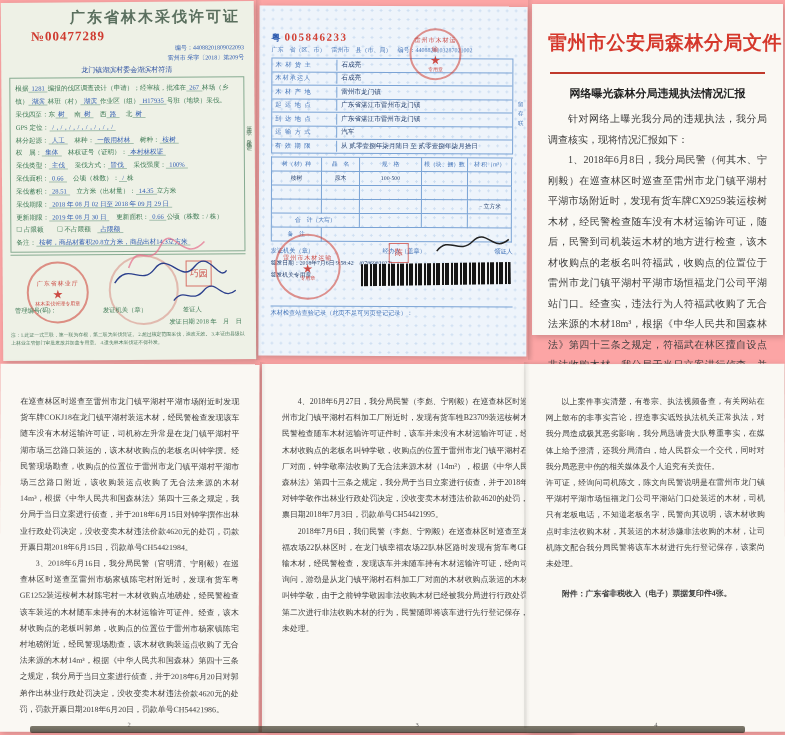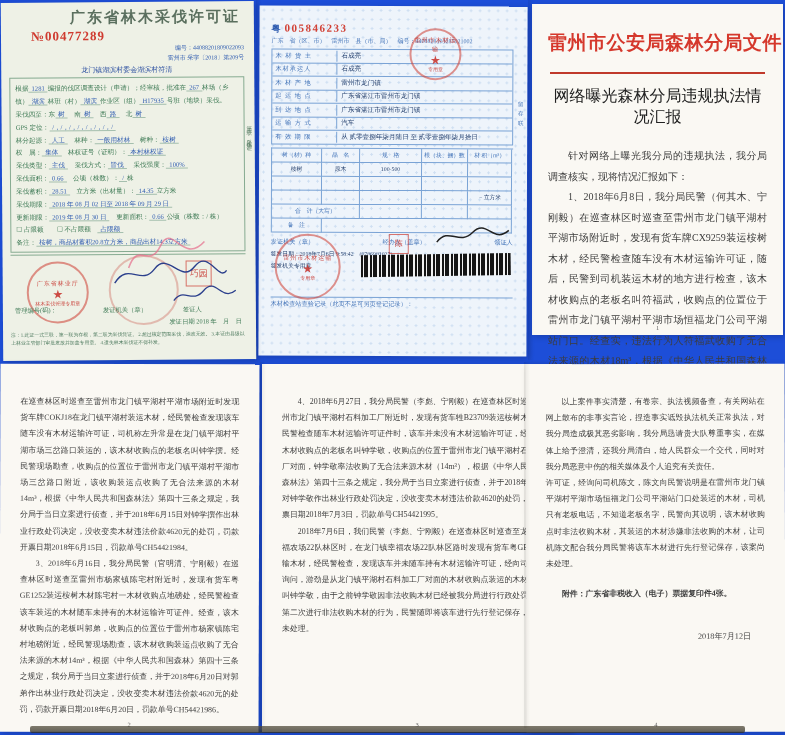--- a/index.html
+++ b/index.html
@@ -1,17 +1,17 @@
 <!DOCTYPE html>
 <html><head>
 <meta charset="utf-8">
 <style>
   html,body{margin:0;padding:0;}
   body{width:785px;height:735px;background:#e9e5dc;font-family:"Liberation Serif","DejaVu Serif",serif;overflow:hidden;}
-  #canvas{position:relative;width:785px;height:735px;background:#1d4ed8;}
+  #canvas{position:relative;width:785px;height:735px;background:#fca5a5;}
   .doc{position:absolute;box-sizing:border-box;}
   
   #permit{left:2px;top:2px;width:253px;height:358px;background:#eef1e6;box-shadow:2px 2px 6px rgba(0,0,0,.18);transform:rotate(-.4deg);padding:6px 10px 4px 8px;}
   #permit .ptitle{font-size:15px;font-weight:bold;letter-spacing:2px;color:#5a6f5e;text-align:right;margin-right:4px;}
   #permit .pserial{font-size:13px;font-weight:bold;color:#cf3b30;letter-spacing:1px;margin:1px 0 0 22px;}
   #permit .hand{color:#2b4fa0;font-size:7px;text-align:center;margin-top:2px;}
   #permit .meta{font-size:6px;color:#2f5cb0;text-align:right;line-height:1.6;}
   .pbox{border:1px solid #86ab91;margin-top:2px;padding:4px 5px 2px 5px;font-size:6.6px;line-height:1.95;color:#3e7a55;}
   .pbox .lab{color:#3e7a55;}
   .pbox .val{color:#2f5cb0;border-bottom:1px solid #a5bfae;padding:0 3px;}
@@ -22,21 +22,21 @@
   .rstamp .star{font-size:12px;line-height:1;}
   .rstamp .st2{font-size:5px;}
   .faintstamp{position:absolute;border:2px solid rgba(200,70,60,.32);border-radius:50%;}
   .sqstamp{position:absolute;border:1.5px solid rgba(205,60,50,.7);color:rgba(198,45,38,.85);display:flex;align-items:center;justify-content:center;font-size:9px;}
   .pnotes{font-size:4.9px;color:#4d7a5e;line-height:1.5;margin-top:2px;}
   .vside{position:absolute;writing-mode:vertical-rl;font-size:5.5px;letter-spacing:2px;}
   #permit .vside{right:1px;top:120px;color:#557a60;}
   
   #transport{left:259px;top:6px;width:268px;height:350px;background:#eef4fb;background-image:radial-gradient(rgba(150,185,225,.35) 1px,transparent 1.2px);background-size:9px 9px;box-shadow:2px 2px 6px rgba(0,0,0,.18);padding:8px 14px 4px 12px;transform:rotate(.2deg);}
   #transport .ttitle{font-size:13px;font-weight:bold;letter-spacing:7px;color:#3a6cb5;text-align:center;margin-top:12px;}
-  #transport .tserial{margin-top:4px;font-family:Liberation Serif, serif;}
+  #transport .tserial{margin-top:13px;font-family:Liberation Serif, serif;}
   #transport .tserial .pref{color:#2f5cb0;font-size:9px;font-weight:bold;}
   #transport .tserial .num{color:#d24236;font-size:11px;font-weight:bold;letter-spacing:1.5px;}
   #transport .prov{font-size:6px;color:#4273b8;margin-top:1px;}
   .ttable{border:1px solid #7aa3d5;margin-top:3px;}
   .trow{display:flex;border-bottom:1px solid #7aa3d5;min-height:12.5px;align-items:center;}
   .trow:last-child{border-bottom:none;}
   .tlab{width:58px;border-right:1px solid #7aa3d5;color:#4273b8;font-size:6.2px;padding:1px 3px;letter-spacing:1px;flex-shrink:0;}
   .tval{color:#25406e;font-size:6.6px;padding:1px 4px;}
   .gtable{display:grid;grid-template-columns:50px 38px 62px 46px 44px;border-left:1px solid #7aa3d5;border-top:1px solid #7aa3d5;margin-top:3px;font-size:5.8px;color:#4273b8;}
   .gcell{border-right:1px solid #7aa3d5;border-bottom:1px solid #7aa3d5;padding:1px 2px;min-height:11px;display:flex;align-items:center;justify-content:center;text-align:center;}
@@ -45,21 +45,21 @@
   #transport .dateline{font-size:5.8px;color:#25406e;margin-top:3px;}
   #transport .barcode{position:absolute;right:2px;top:16px;width:150px;height:22px;background:repeating-linear-gradient(90deg,#151515 0 2px,#f2f2f2 2px 3px,#151515 3px 7px,#f2f2f2 7px 9px);transform:rotate(-1deg);}
   #transport .check{font-size:6.2px;color:#4273b8;border-top:1px solid #7aa3d5;margin-top:26px;padding-top:2px;}
   #transport .tnote{font-size:5px;color:#4f79b5;margin-top:62px;}
   #transport .vside{right:2px;top:90px;color:#4273b8;}
   
   .whitepage{background:#faf8f3;box-shadow:2px 2px 6px rgba(0,0,0,.18);}
   #report{left:532px;top:4px;width:251px;height:331px;padding:26px 16px 6px 16px;}
   #report .org{font-size:19px;font-weight:bold;color:#d5382c;text-align:center;letter-spacing:.5px;white-space:nowrap;}
   .redrule{height:2px;background:#c0392b;margin:16px 2px 12px 2px;}
-  #report .head{font-size:16px;font-weight:normal;color:#222;text-align:center;margin-bottom:18px;}
+  #report .head{font-size:11px;font-weight:bold;color:#222;text-align:center;margin-bottom:8px;}
   .para{font-size:10px;line-height:2.05;color:#3d3d3d;text-align:justify;text-indent:2em;margin:0;}
   .para.noind{text-indent:0;}
   .pageno{position:absolute;bottom:4px;left:0;right:0;text-align:center;font-size:6.5px;color:#666;}
   
   .cont{top:364px;height:368px;padding:30px 20px 26px 20px;}
   #page2{left:0px;width:259px;transform:rotate(.15deg);}
   #page3{left:262px;width:310px;}
   #page4{left:526px;width:259px;transform:rotate(-.15deg);}
   .cont .para{font-size:7.9px;}
   .signblock{margin-top:26px;text-align:right;font-size:8.2px;color:#3d3d3d;line-height:2.2;padding-right:14px;}
@@ -262,21 +262,20 @@
     <p class="para">4、2018年6月27日，我分局民警（李彪、宁刚毅）在巡查林区时巡查至雷州市龙门镇平湖村石料加工厂附近时，发现有货车牲B23709装运桉树木材，经民警检查随车木材运输许可证件时，该车并未没有木材运输许可证，经查实该木材收购点的老板名叫钟学敬，收购点的位置于雷州市龙门镇平湖村石料加工厂对面，钟学敬率法收购了无合法来源木材（14m³），根据《中华人民共和国森林法》第四十三条之规定，我分局于当日立案进行侦查，并于2018年7月3日对钟学敬作出林业行政处罚决定，没收变卖木材违法价款4620的处罚，罚款开票日期2018年7月3日，罚款单号CH54421995。</p>
     <p class="para">2018年7月6日，我们民警（李彪、宁刚毅）在巡查林区时巡查至龙门镇幸福农场22队林区时，在龙门镇幸福农场22队林区路时发现有货车粤GE5792运输木材，经民警检查，发现该车并未随车持有木材运输许可证，经向司机游劲询问，游劲是从龙门镇平湖村石料加工厂对面的木材收购点装运的木材，老板叫钟学敬，由于之前钟学敬因非法收购木材已经被我分局进行行政处罚，这是第二次进行非法收购木材的行为，民警随即将该车进行先行登记保存，该案尚未处理。</p>
     <div class="pageno">3</div>
   </div>
 
   <div id="page4" class="doc whitepage cont">
     <p class="para">以上案件事实清楚，有卷宗、执法视频备查，有关网站在网上散布的非事实言论，捏造事实诋毁执法机关正常执法，对我分局造成极其恶劣影响，我分局恳请贵大队尊重事实，在媒体上给予澄清，还我分局清白，给人民群众一个交代，同时对我分局恶意中伤的相关媒体及个人追究有关责任。</p>
     <p class="para noind">许可证，经询问司机陈文，陈文向民警说明是在雷州市龙门镇平湖村平湖市场恒福龙门公司平湖站门口处装运的木材，司机只有老板电话，不知道老板名字，民警向其说明，该木材收购点时非法收购木材，其装运的木材涉嫌非法收购的木材，让司机陈文配合我分局民警将该车木材进行先行登记保存，该案尚未处理。</p>
     <p class="para" style="margin-top:14px;font-weight:bold;">附件：广东省非税收入（电子）票据复印件4张。</p>
     <div class="signblock">
-      <div>2018年7月12日</div>
     </div>
     <div class="pageno">4</div>
   </div>
 
   <div class="shadowbar"></div>
   <div class="crease" style="left:256px;top:0;height:360px;"></div>
   <div class="crease" style="left:528px;top:0;height:360px;"></div>
   <div class="crease" style="left:260px;top:362px;height:366px;"></div>
   <div class="crease" style="left:524px;top:362px;height:366px;"></div>
 </div>

